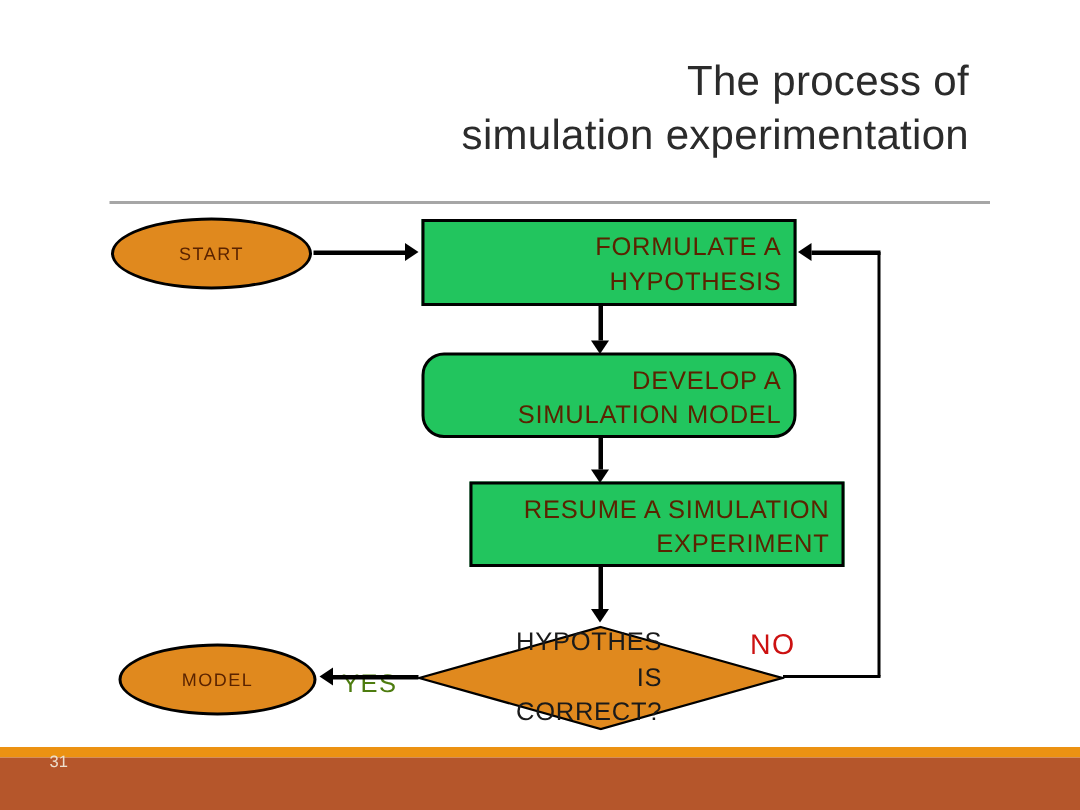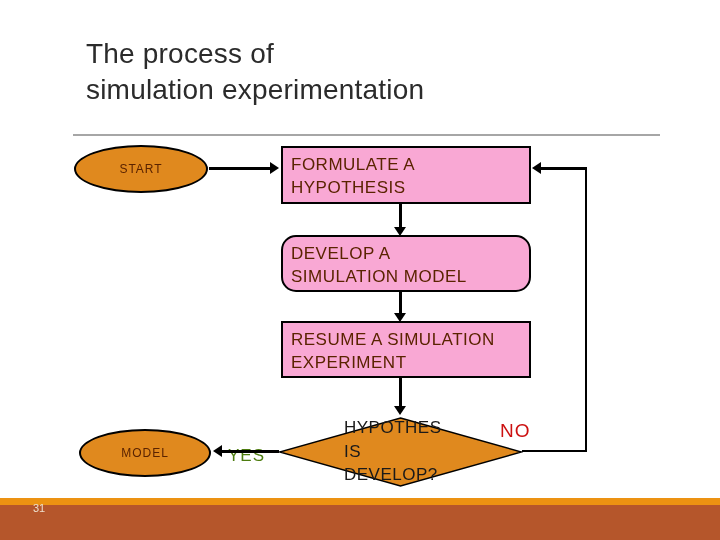--- a/index.html
+++ b/index.html
@@ -6,21 +6,21 @@
   html, body { background: #888; }
   #slide {
     position: relative;
     width: 720px;
     height: 540px;
     background: #ffffff;
     overflow: hidden;
     font-family: "Liberation Sans", sans-serif;
     margin: 0 auto;
   }
-  .abs { position: absolute; }
+  .abs { position: absolute; text-align: right; }
 
   
   #title {
     left: 86px; top: 36px;
     width: 560px;
     font-size: 28px;
     line-height: 36px;
     font-weight: 400;
     color: #2b2b2b;
     letter-spacing: 0.2px;
@@ -37,34 +37,34 @@
     border: 2px solid #000;
     border-radius: 50%;
     display: flex; align-items: center; justify-content: center;
     color: #5a2300;
     font-size: 12px;
     letter-spacing: 1px;
   }
   .pbox {
     left: 281px;
     width: 250px;
-    background: #f9a8d4;
+    background: #22c55e;
     border: 2px solid #000;
     color: #5a2300;
     font-size: 17px;
     line-height: 23px;
     padding: 5px 8px;
     white-space: pre-line;
     letter-spacing: 0.5px;
   }
   #start-ellipse { left: 74px; top: 145px; width: 134px; height: 48px; }
   #stop-ellipse  { left: 79px; top: 429px; width: 132px; height: 48px; }
   #box-formulate { top: 146px; height: 58px; }
   #box-develop   { top: 235px; height: 57px; border-radius: 15px; }
-  #box-resume    { top: 321px; height: 57px; }
+  #box-resume    { top: 321px; height: 57px; margin-left: 32px; }
 
   #diamond-wrap { left: 278px; top: 417px; width: 245px; height: 70px; }
   #diamond-text {
     position: absolute; left: 66px; top: -1px;
     font-size: 17px; line-height: 23.5px;
     color: #1a1a1a; white-space: pre-line;
     letter-spacing: 0.5px;
   }
 
   
@@ -104,21 +104,21 @@
 SIMULATION MODEL</div>
   <div id="box-resume" class="abs pbox">RESUME A SIMULATION
 EXPERIMENT</div>
 
   <div id="diamond-wrap" class="abs">
     <svg width="245" height="70" viewBox="0 0 245 70">
       <polygon points="122.5,1 243.5,35 122.5,69 1.5,35" fill="#e0891e" stroke="#000" stroke-width="1.5"></polygon>
     </svg>
     <div id="diamond-text">HYPOTHES
 IS
-DEVELOP?</div>
+CORRECT?</div>
   </div>
 
   <div id="stop-ellipse" class="abs ellipse">
     <span>MODEL</span>
   </div>
 
   <div id="yes-label" class="abs">YES</div>
   <div id="no-label" class="abs">NO</div>
 
   <div class="abs line" style="left:209px; top:167px; width:61px; height:3px;"></div>

